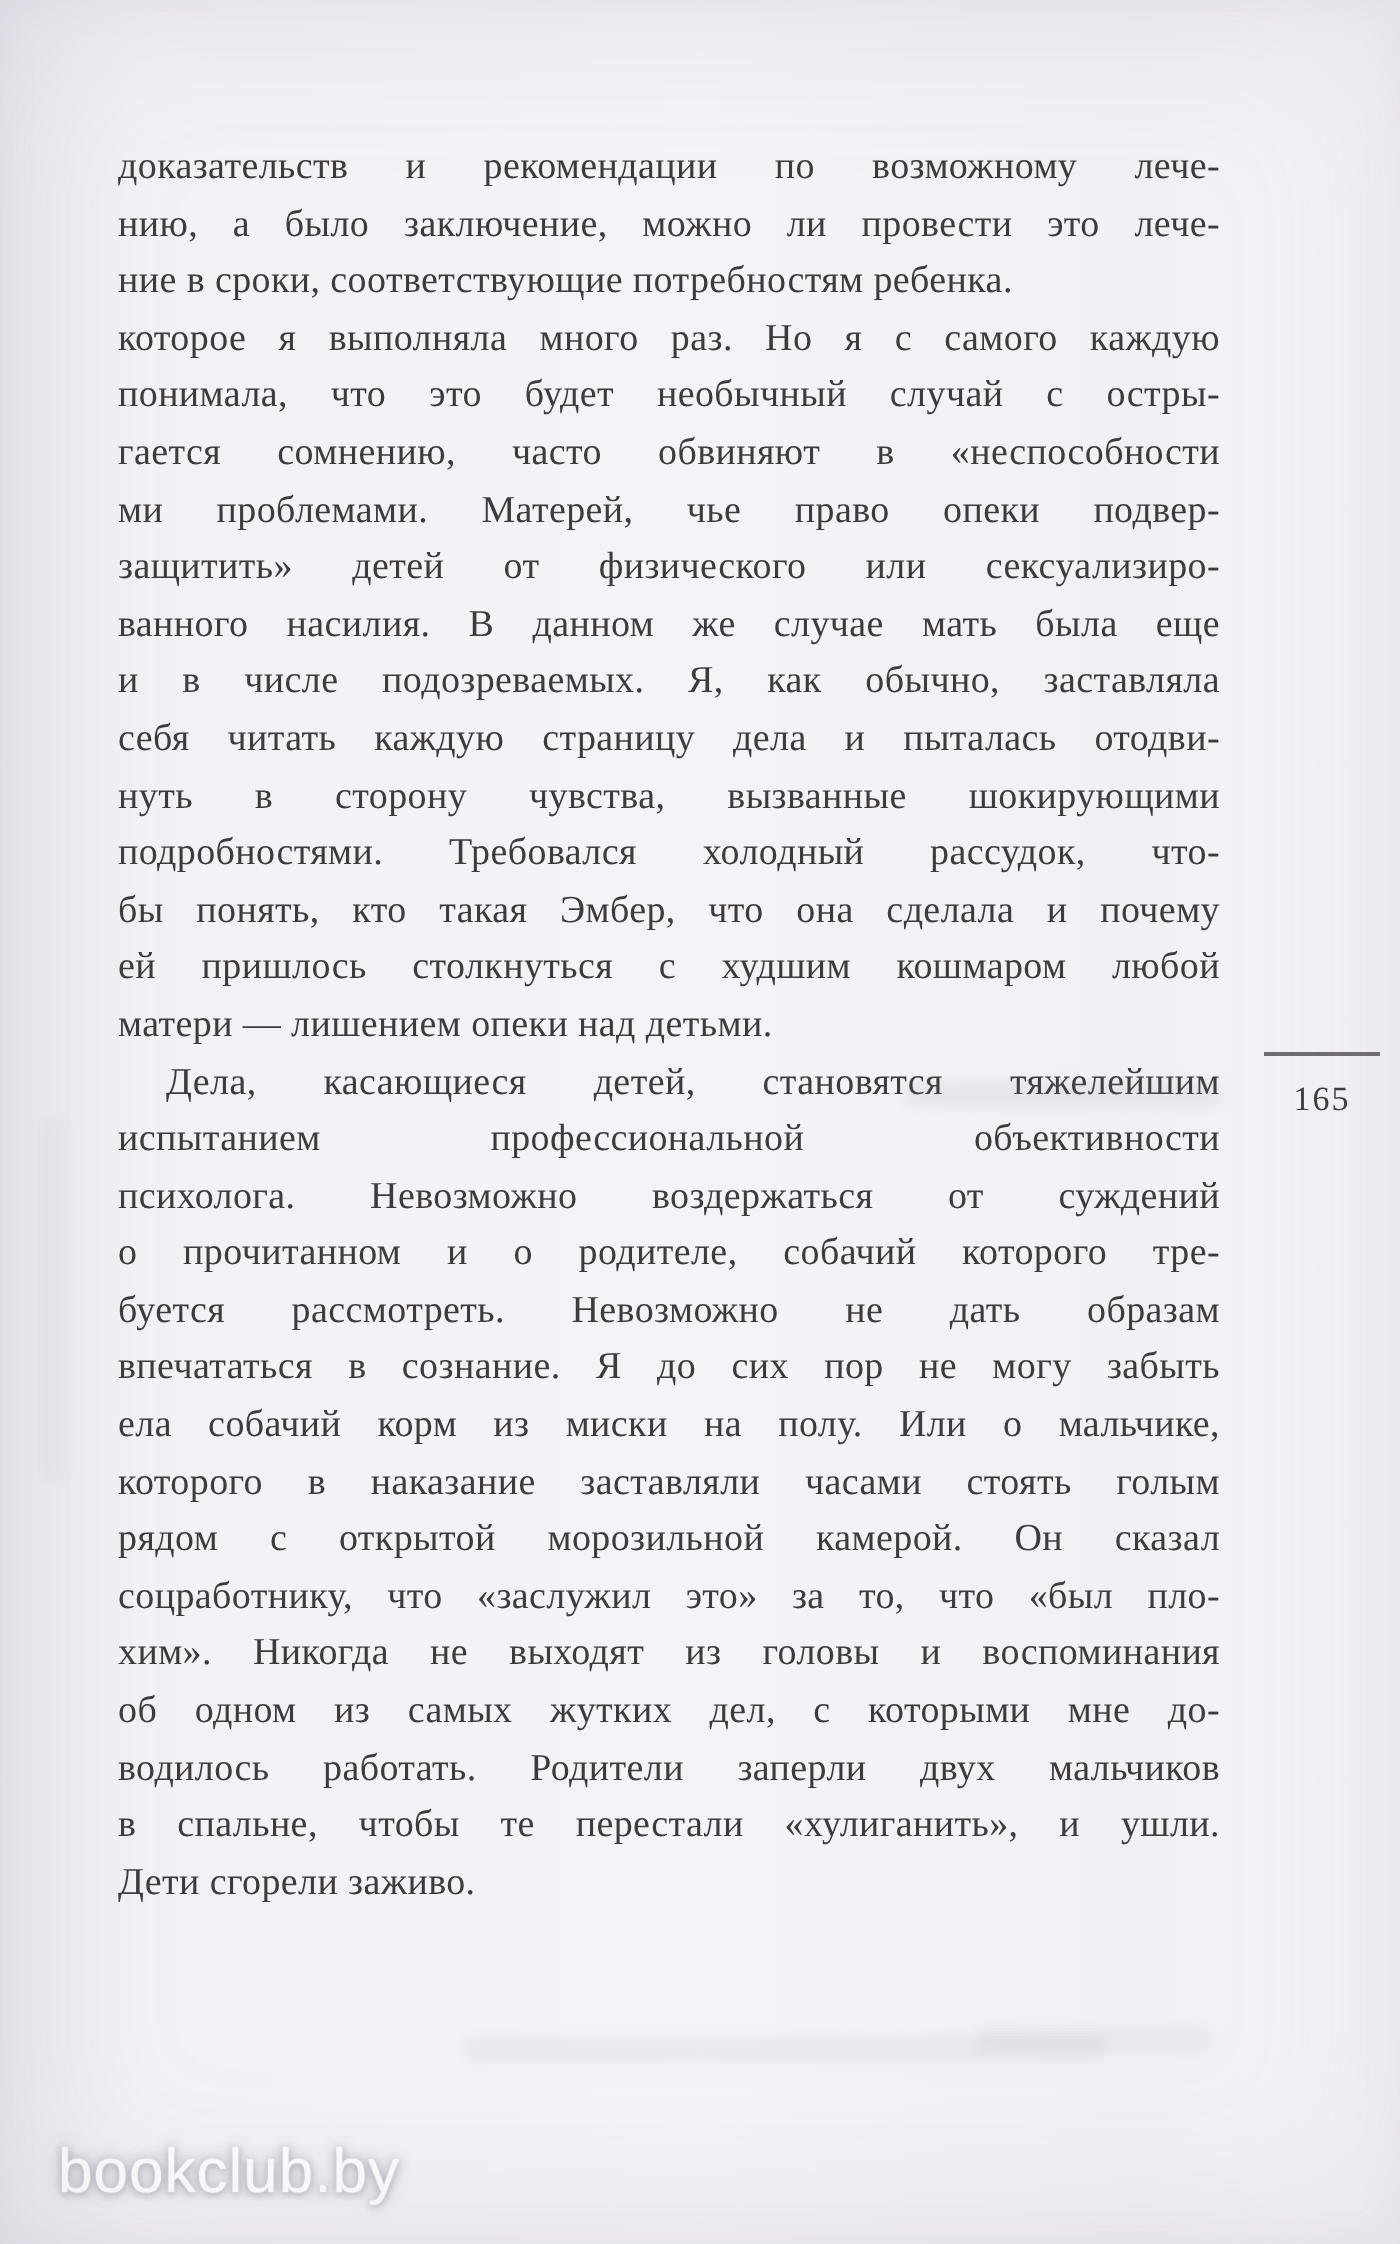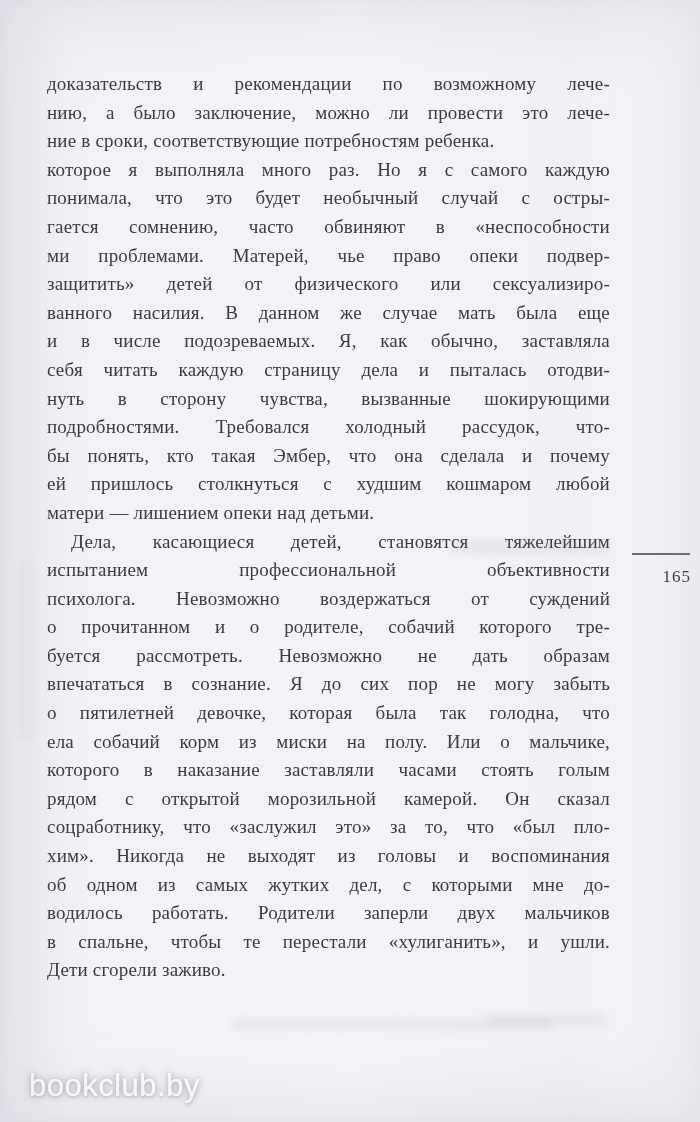--- a/index.html
+++ b/index.html
@@ -29,33 +29,34 @@
     width: 563px;
     font-size: 19px;
     line-height: 28.6px;
     color: #3e3b3e;
     letter-spacing: 0.2px;
   }
   .line {
     text-align: justify;
     text-align-last: justify;
     white-space: nowrap;
+    margin-left: 12px;
   }
   .line.last {
     text-align-last: left;
   }
   .line.indent {
     text-indent: 24px;
   }
   .pageno {
     position: absolute;
     left: 631px;
-    top: 553px;
+    top: 526px;
     width: 60px;
-    text-align: right;
+    text-align: center;
   }
   .pageno-rule {
     height: 2px;
     background: #6e6c70;
     margin: 0 1px;
   }
   .pageno-num {
     margin-top: 12px;
     font-size: 17px;
     color: #3e3b3e;
@@ -109,21 +110,20 @@
       <div class="line">подробностями. Требовался холодный рассудок, что-</div>
       <div class="line">бы понять, кто такая Эмбер, что она сделала и почему</div>
       <div class="line">ей пришлось столкнуться с худшим кошмаром любой</div>
       <div class="line last">матери — лишением опеки над детьми.</div>
       <div class="line indent">Дела, касающиеся детей, становятся тяжелейшим</div>
       <div class="line">испытанием профессиональной объективности</div>
       <div class="line">психолога. Невозможно воздержаться от суждений</div>
       <div class="line">о прочитанном и о родителе, собачий которого тре-</div>
       <div class="line">буется рассмотреть. Невозможно не дать образам</div>
       <div class="line">впечататься в сознание. Я до сих пор не могу забыть</div>
-      <div class="line">о пятилетней девочке, которая была так голодна, что</div>
       <div class="line">ела собачий корм из миски на полу. Или о мальчике,</div>
       <div class="line">которого в наказание заставляли часами стоять голым</div>
       <div class="line">рядом с открытой морозильной камерой. Он сказал</div>
       <div class="line">соцработнику, что «заслужил это» за то, что «был пло-</div>
       <div class="line">хим». Никогда не выходят из головы и воспоминания</div>
       <div class="line">об одном из самых жутких дел, с которыми мне до-</div>
       <div class="line">водилось работать. Родители заперли двух мальчиков</div>
       <div class="line">в спальне, чтобы те перестали «хулиганить», и ушли.</div>
       <div class="line last">Дети сгорели заживо.</div>
     </div>

